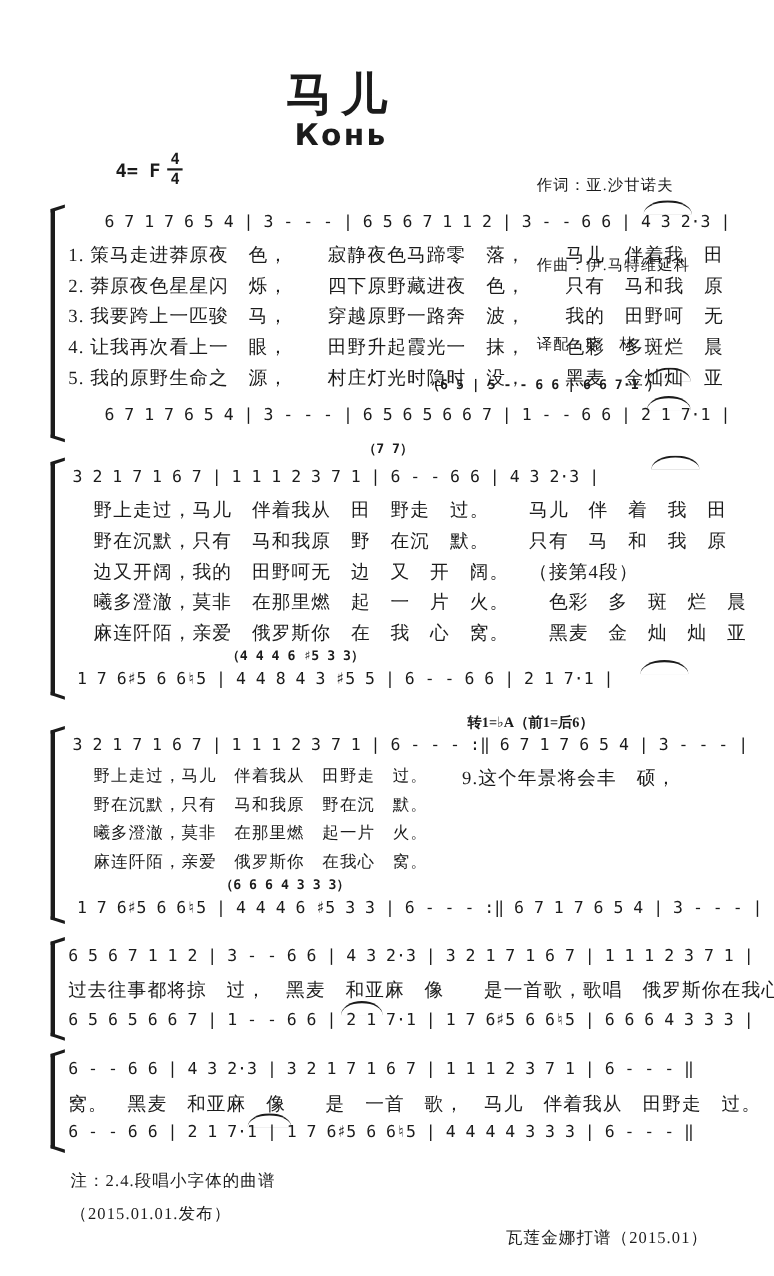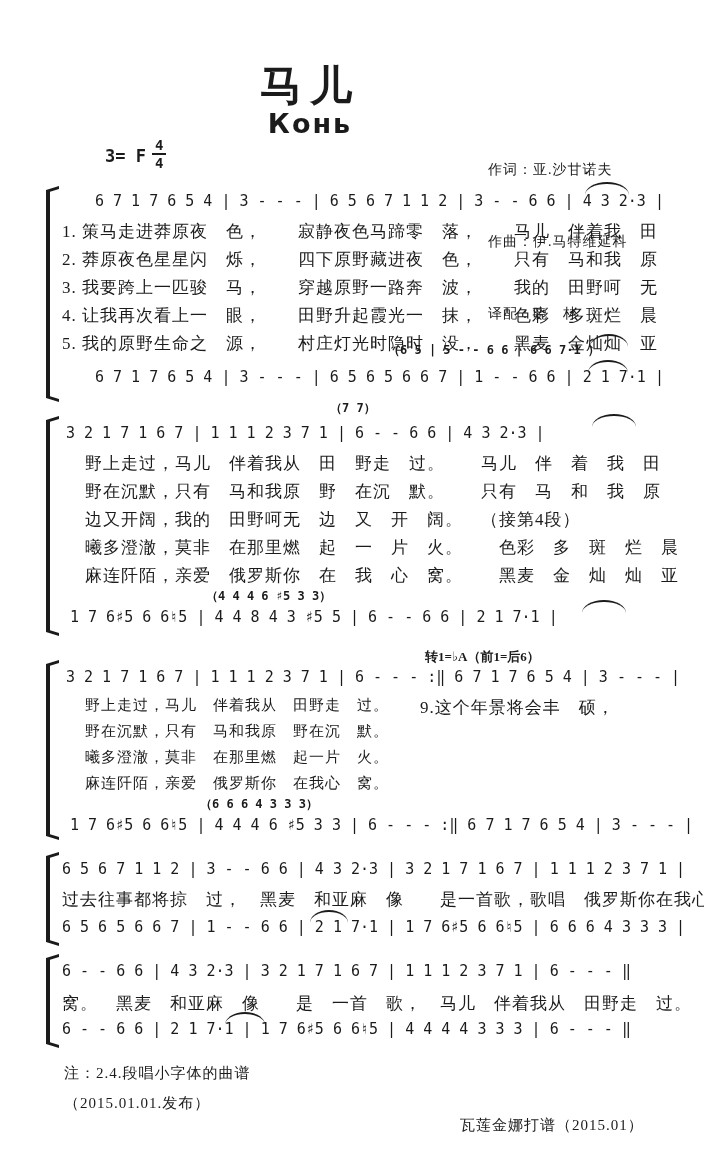--- a/index.html
+++ b/index.html
@@ -39,21 +39,21 @@
 </style>
 </head>
 <body>
 
 <div class="page">
 
   <div class="abs center-band title" style="top:58px;">马儿</div>
   <div class="abs center-band subtitle" style="top:108px;">Конь</div>
 
   <div class="abs keysig" style="top:118px;left:64px;">
-    <span>3= F</span><span class="ts"><span class="num">4</span><span class="den">4</span></span>
+    <span>4= F</span><span class="ts"><span class="num">4</span><span class="den">4</span></span>
   </div>
 
   <div class="abs credits" style="top:110px;left:488px;">
     <div>作词：亚.沙甘诺夫</div>
     <div>作曲：伊.马特维延科</div>
     <div>译配：晓　林</div>
   </div>
 
   <div class="brace" style="top:190px;height:208px;"></div>
   <div class="abs melody" style="top:192px;left:95px;">6 7 1 7 6 5 4 | 3 - - - | 6 5 6 7 1 1 2 | 3 - - 6 6 | 4 3 2·3 |</div>

